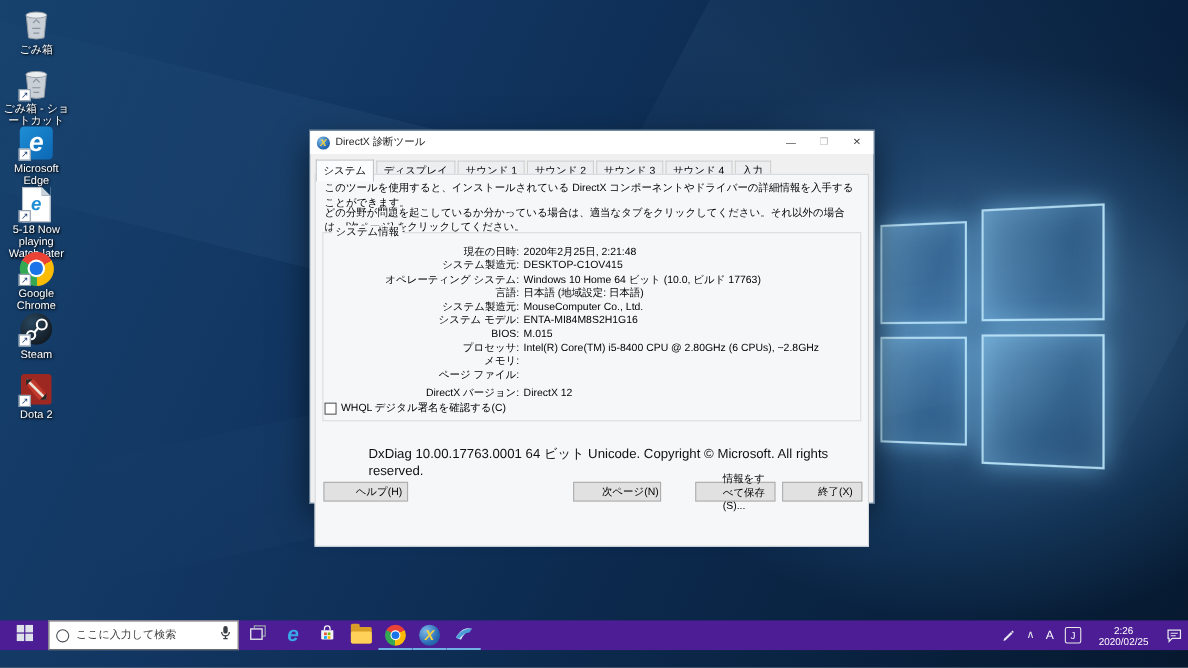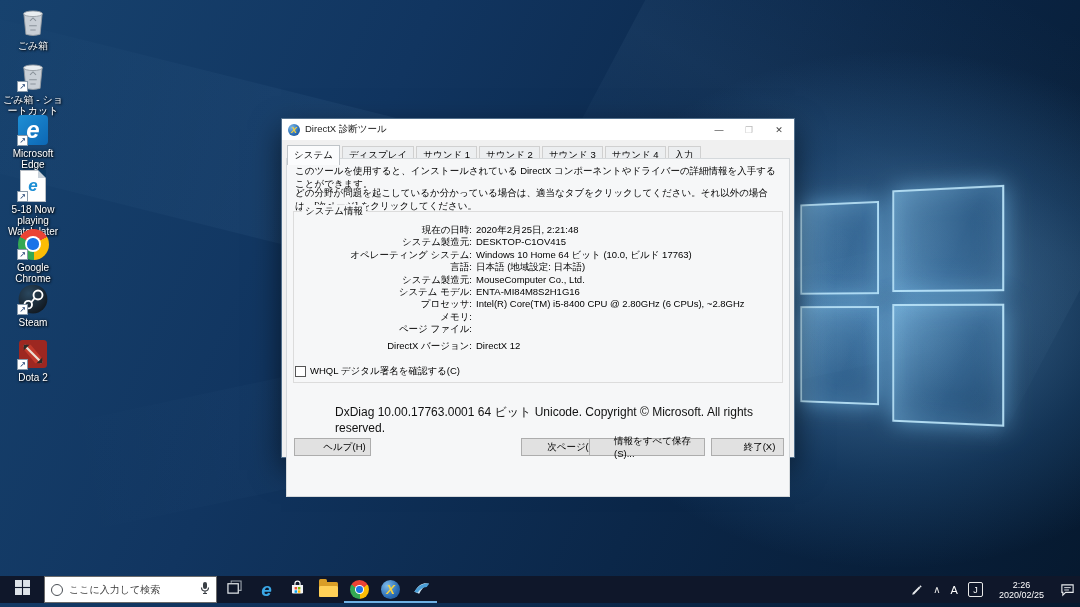--- a/index.html
+++ b/index.html
@@ -77,25 +77,25 @@
   .frow.gap { margin-top:4px;align-items:flex-end; }
   .fl { width:170px; text-align:right; margin-right:4px; white-space:nowrap; }
   .fv { flex:1; white-space:nowrap; overflow:hidden; }
   .whql { position:absolute; left:8px; top:206px; display:flex; align-items:center; gap:4px; }
   .cb { width:11px; height:11px; background:#fff; border:1px solid #555; }
   .dlg-footer { position:absolute; right:10px; top:245px; font-size:12px; color:#111;padding-left:48px; }
   .btn { position:absolute; top:319px; height:18px; background:#e1e1e1; border:1px solid #adadad;
     display:flex; align-items:center; justify-content:center; font-size:9.5px; cursor:default;padding-left:24px; }
   .btn-help { left:12px; width:77px; }
   .btn-next { right:193px; width:80px; }
-  .btn-save { right:89px; width:116px; }
+  .btn-save { right:89px; width:73px; }
   .btn-exit { right:10px; width:73px; }
 
   
-  .taskbar { position:absolute; left:0; right:0; bottom:4px; height:27px; background:#0f172a;
+  .taskbar { position:absolute; left:0; right:0; bottom:16px; height:27px; background:#4c1d95;
     display:flex; align-items:stretch; z-index:9; }
   .tb-btn { display:flex; align-items:center; justify-content:center; }
   .tb-start { width:44px; }
   .tb-search { width:173px; background:#fff; border:1px solid #6b6b6b; display:flex; align-items:center;
     padding:0 6px; gap:6px; }
   .tb-search input { border:none; outline:none; flex:1; font-size:10px; color:#222; background:transparent;
     font-family:inherit; min-width:0; }
   .tb-search input::placeholder { color:#3c3c3c; opacity:1; }
   .cortana-ring { width:12px; height:12px; border:1.6px solid #4a4f55; border-radius:50%; flex:none; }
   .tb-taskview { width:34px; }
@@ -258,20 +258,24 @@
             </div>
           <div class="frow">
               <span class="fl">システム製造元:</span>
               <span class="fv">MouseComputer Co., Ltd.</span>
             </div>
           <div class="frow">
               <span class="fl">システム モデル:</span>
               <span class="fv">ENTA-MI84M8S2H1G16</span>
             </div>
           <div class="frow">
+              <span class="fl">BIOS:</span>
+              <span class="fv">M.015</span>
+            </div>
+          <div class="frow">
               <span class="fl">プロセッサ:</span>
               <span class="fv">Intel(R) Core(TM) i5-8400 CPU @ 2.80GHz (6 CPUs), ~2.8GHz</span>
             </div>
           <div class="frow">
               <span class="fl">メモリ:</span>
             </div>
           <div class="frow">
               <span class="fl">ページ ファイル:</span>
             </div>
           <div class="frow gap">

